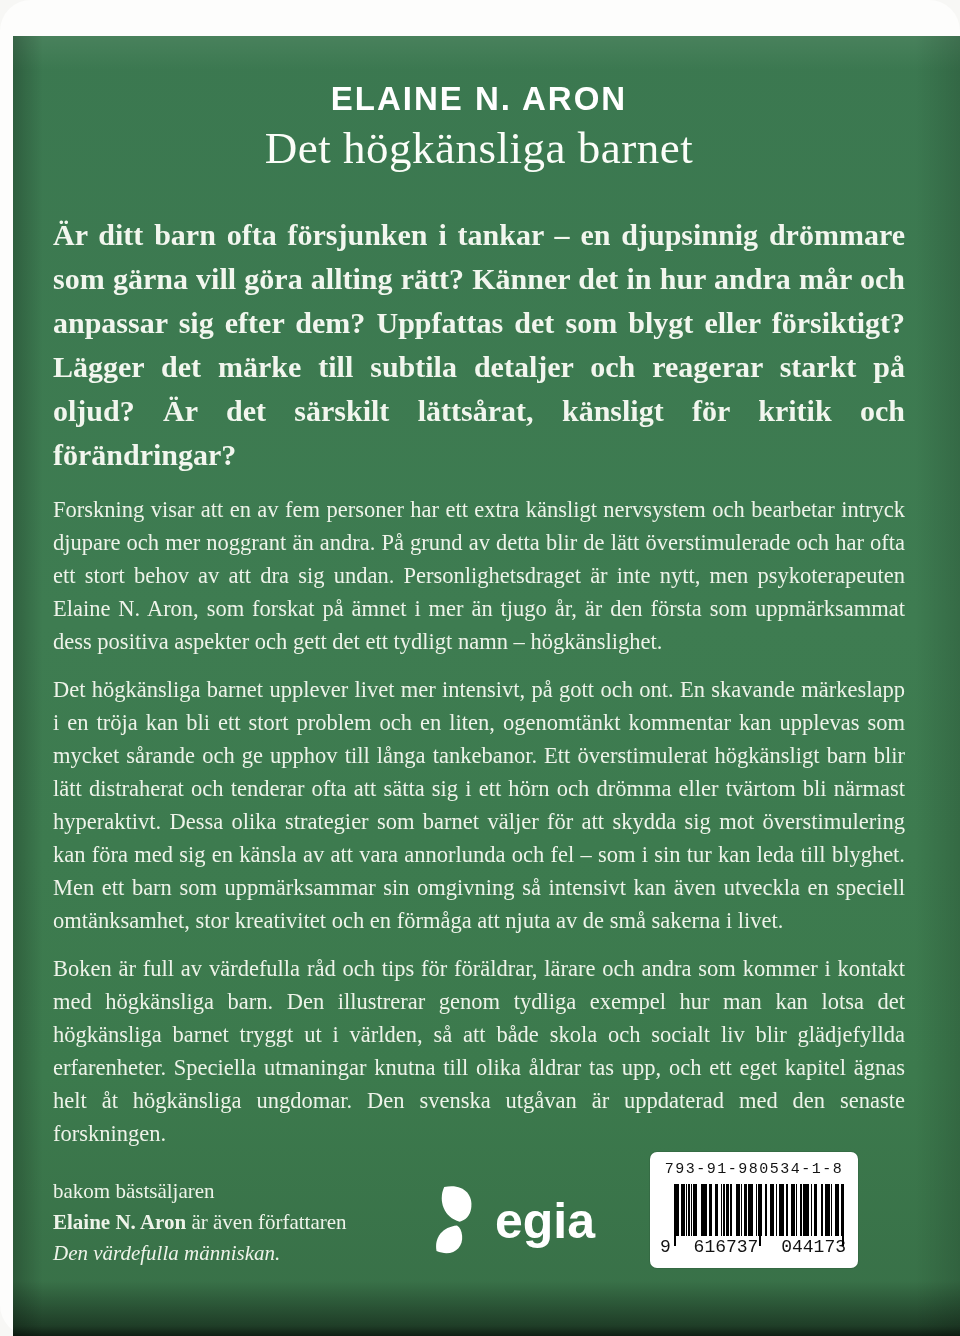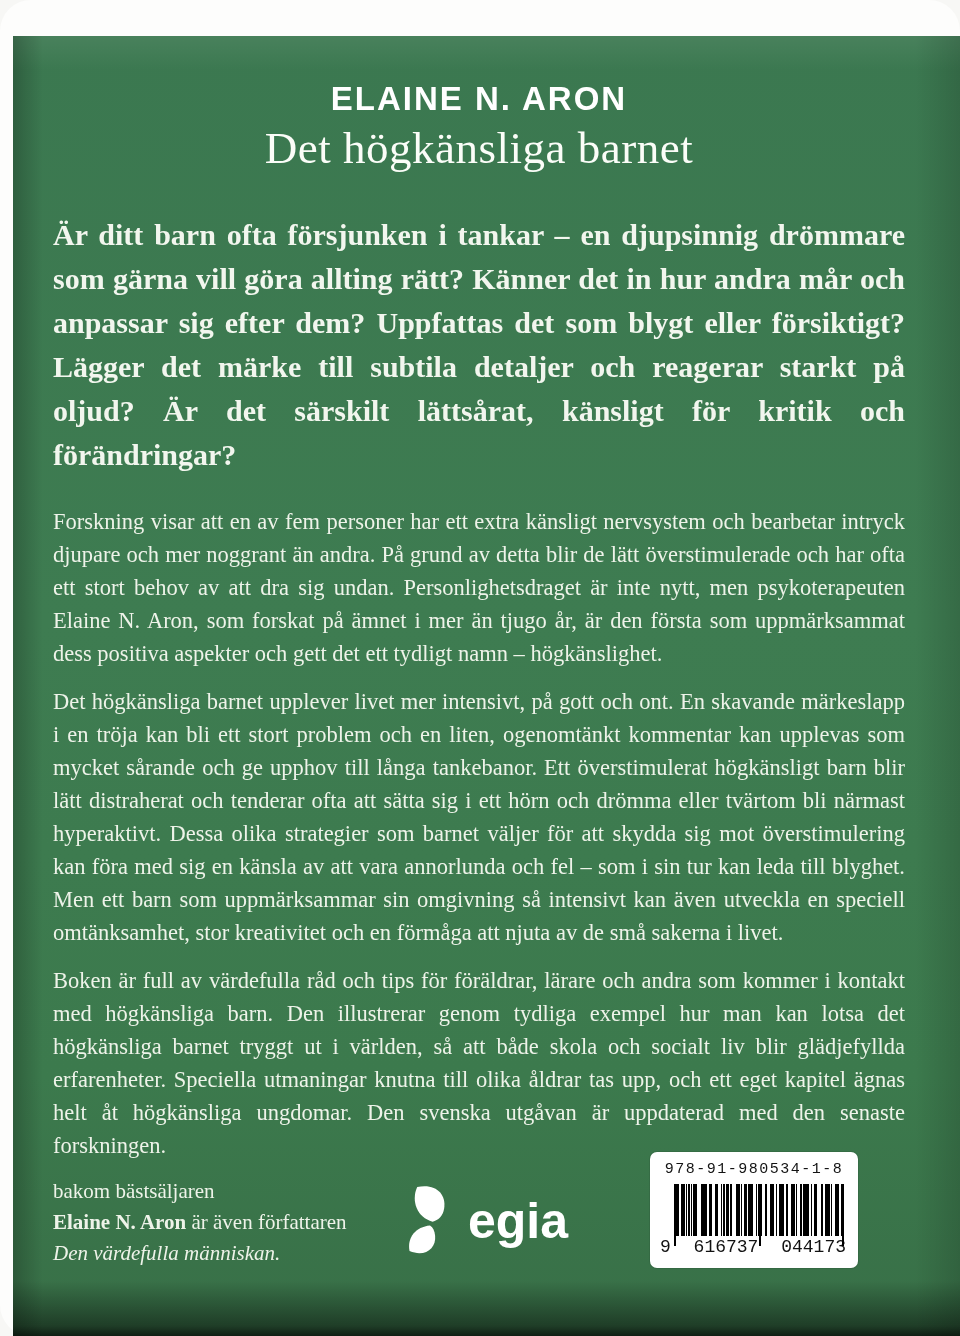--- a/index.html
+++ b/index.html
@@ -37,34 +37,34 @@
   .book-title {
     font-family:"Liberation Serif", serif;
     font-weight:normal; font-size:45px; color:#fbfdf8; margin-top:4px;
     letter-spacing:0.5px;
   }
   .lead {
     margin-top:39px;
     font-size:30px; line-height:44px; font-weight:bold;
     text-align:justify; color:#f2f6ee;
   }
-  .body-copy { margin-top:28px; }
+  .body-copy { margin-top:16px; }
   .body-copy p {
     font-size:22.5px; line-height:33px; text-align:justify; color:#eef3e9;
     margin-bottom:15px;
   }
   
   .author-note {
     position:absolute; left:40px; top:1140px; width:350px;
     font-size:21px; line-height:31px; color:#eef3e9;
   }
   .author-note .name { font-weight:bold; }
   .author-note .italic { font-style:italic; }
   .publisher {
-    position:absolute; left:385px; top:1142px; width:215px;
+    position:absolute; left:412px; top:1142px; width:215px;
     display:flex; align-items:center; gap:6px;
   }
   .butterfly { width:64px; height:86px; display:block; }
   .publisher-name {
     font-family:"Liberation Sans", sans-serif;
     font-weight:bold; font-size:50px; color:#ffffff; letter-spacing:0px;
     line-height:86px;
   }
   
   .barcode-box {
@@ -126,21 +126,21 @@
 
     <div class="publisher">
       <svg class="butterfly" viewBox="0 0 100 130" aria-hidden="true">
         <path d="M54 66 C 30 60, 20 34, 30 12 C 58 6, 76 22, 72 46 C 70 58, 63 64, 54 66 Z" fill="#ffffff"></path>
         <path d="M50 72 C 28 74, 14 90, 18 112 C 42 122, 60 108, 58 88 C 57 80, 55 75, 50 72 Z" fill="#ffffff"></path>
       </svg>
       <span class="publisher-name">egia</span>
     </div>
 
     <div class="barcode-box">
-      <div class="isbn-top">978-91-980534-1-8</div>
+      <div class="isbn-top">793-91-980534-1-8</div>
       <div class="bars">
         <span class="guard g-left"></span>
         <span class="guard g-mid"></span>
         <span class="guard g-right"></span>
       </div>
       <div class="ean-digits">
         <span>9</span>
         <span>616737</span>
         <span>044173</span>
       </div>

